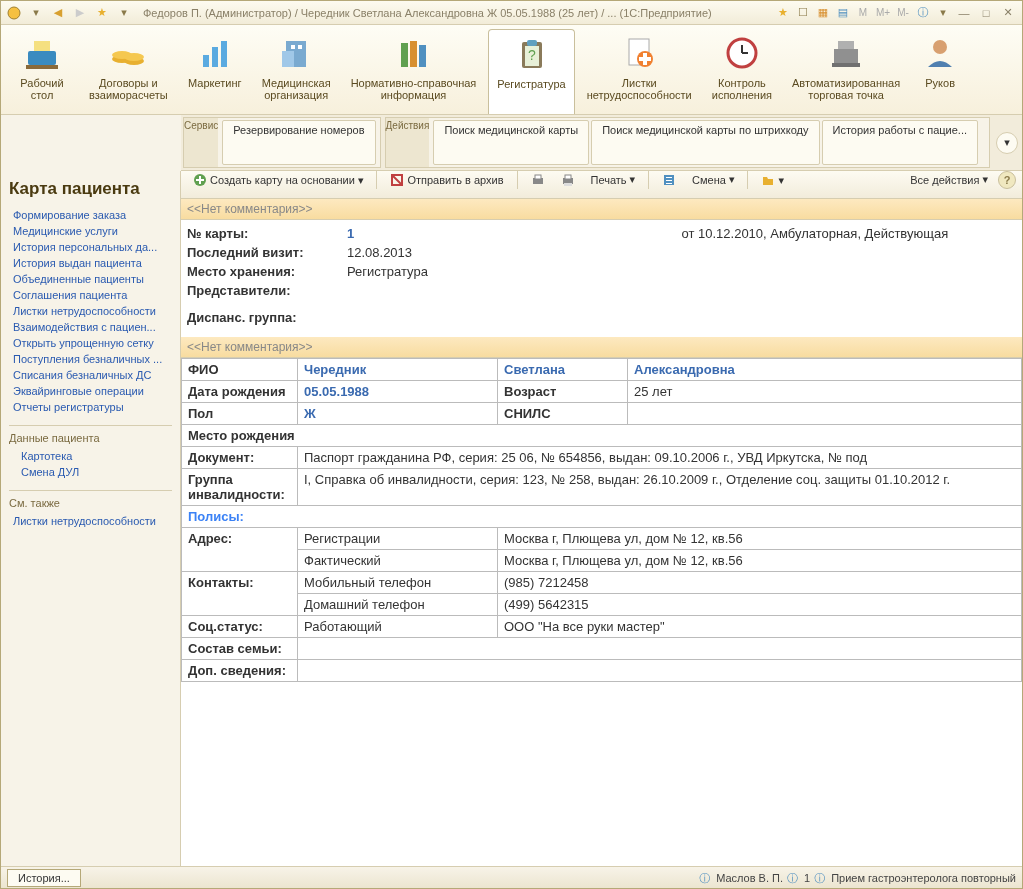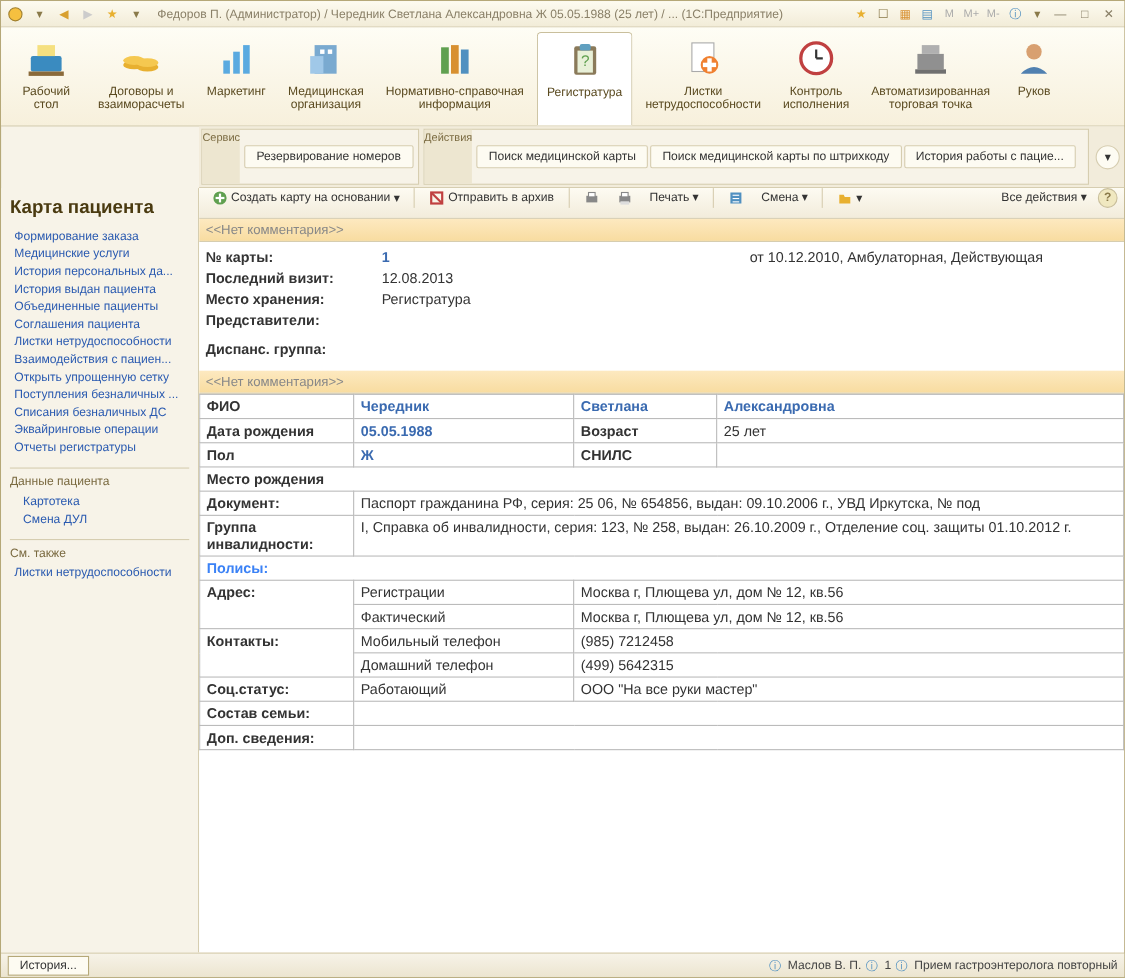--- a/index.html
+++ b/index.html
@@ -103,21 +103,21 @@
 }
 .subribbon .group-title {
   text-align: center;
   color: #7a6a40;
   font-size: 10px;
   background: #ede6d0;
   padding: 2px 0;
 }
 .subribbon .group-body {
   display: flex;
-  padding: 14px 4px;
+  padding: 2px 4px;
   gap: 2px;
 }
 .sub-btn {
   background: #fdfbf2;
   border: 1px solid #d6cdb0;
   padding: 3px 10px;
   font-size: 11px;
   color: #333;
   cursor: pointer;
   white-space: nowrap;
@@ -215,21 +215,21 @@
 .data-table {
   width: 100%;
   border-collapse: collapse;
   font-size: 13px;
 }
 .data-table td {
   border: 1px solid #bbb;
   padding: 3px 6px;
   vertical-align: top;
 }
-.data-table .label { font-weight: bold; width: 140px; }
+.data-table .label { font-weight: bold; width: 116px; }
 .data-table .blue { color: #3a6ab0; font-weight: bold; }
 .data-table .red { color: #3b82f6; font-weight: bold; }
 .info-block {
   padding: 4px 6px;
 }
 .info-block .row { display:flex; padding: 2px 0; font-size: 13px; }
 .info-block .row .lbl { width: 160px; font-weight: bold; }
 .info-block .row .val { flex: 1; }
 .info-block .row .val.blue { color: #3a6ab0; font-weight: bold; }
 .statusbar {

